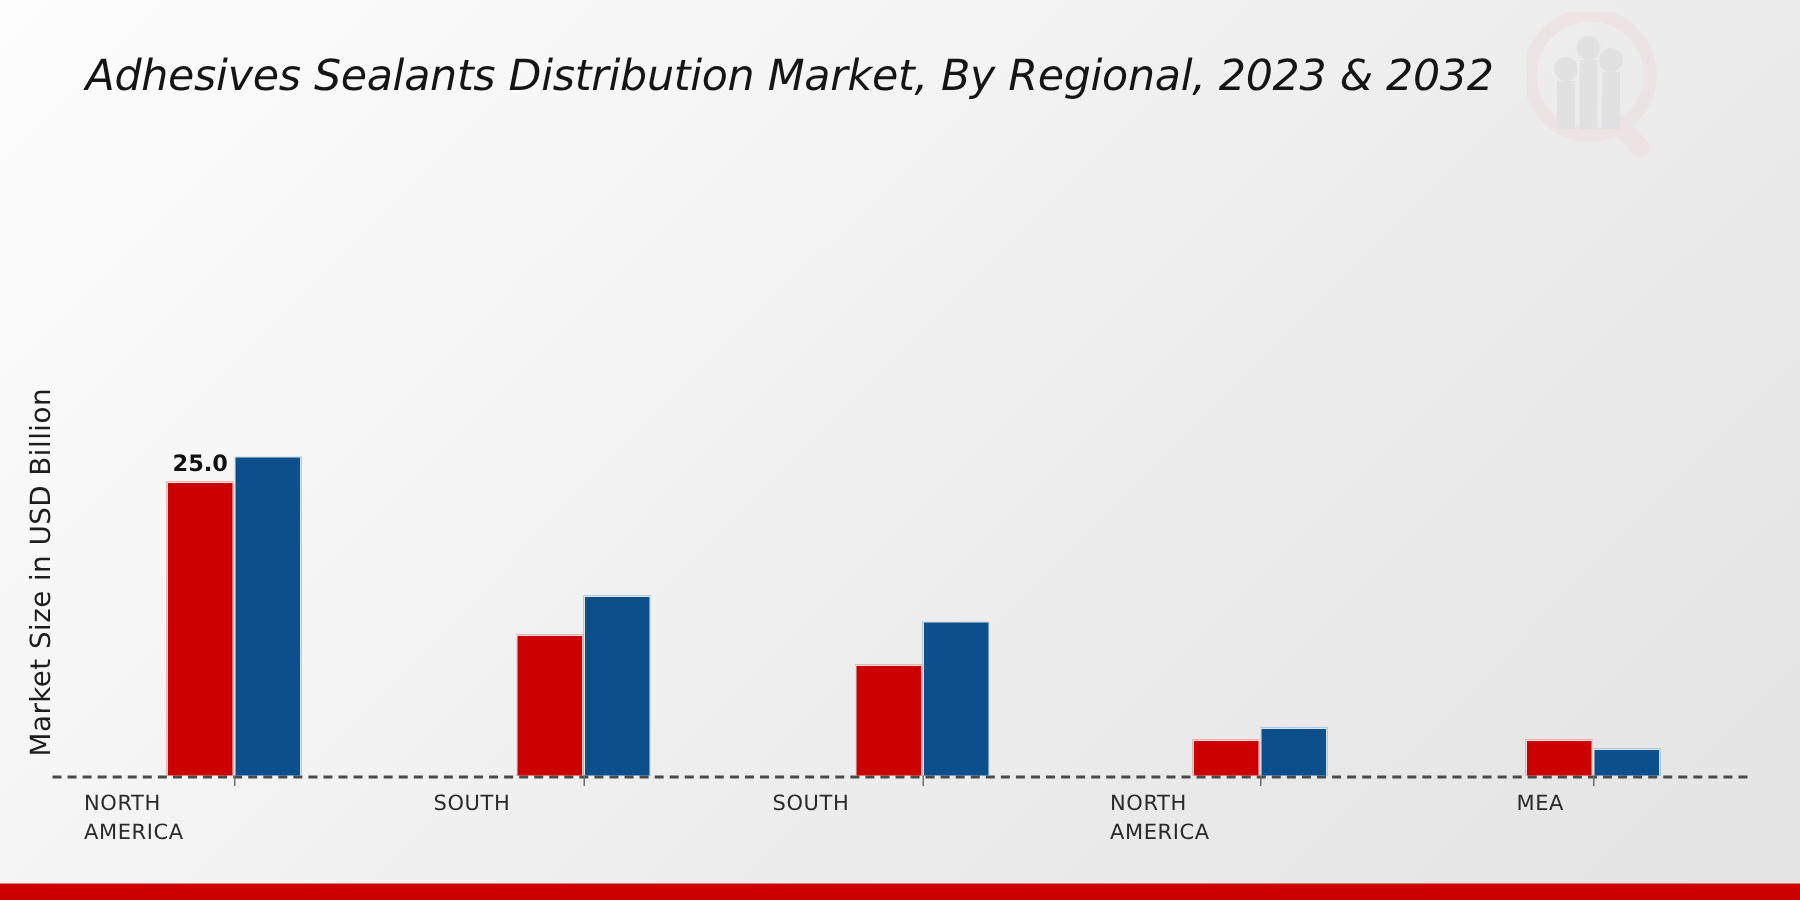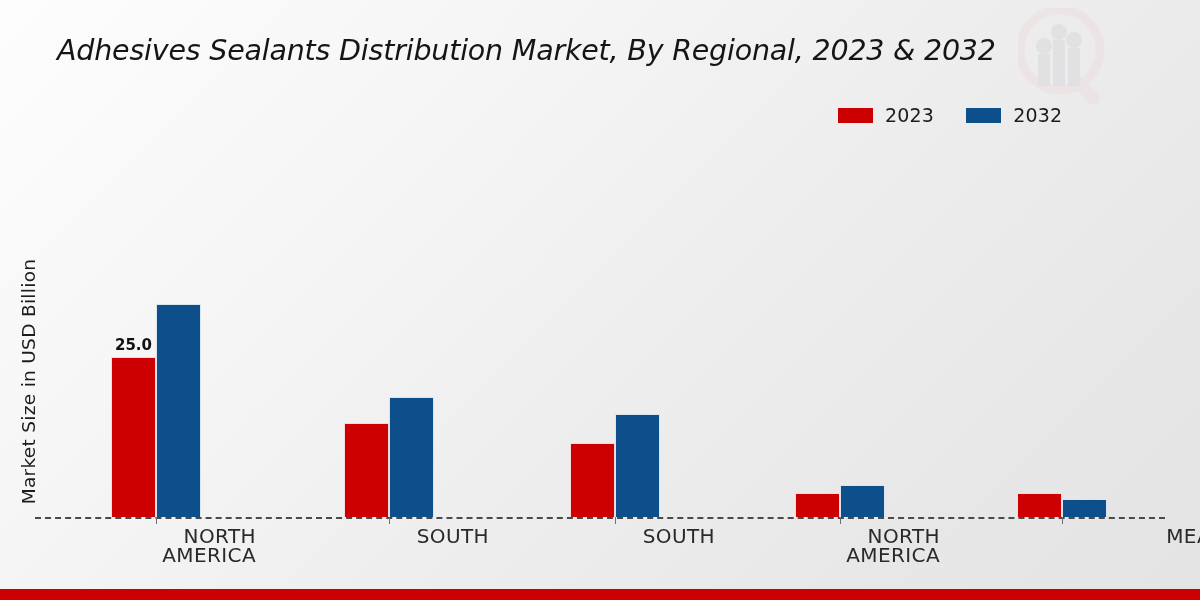--- a/index.html
+++ b/index.html
@@ -123,22 +123,22 @@
     top: 517px;
     width: 1px;
     height: 7px;
     background: #6f6f6f;
   }
 
   .cat-label {
     position: absolute;
     top: 527px;
     width: 200px;
-    text-align: right;
-    font-size: 20px;
+    text-align: left;
+    font-size: 14px;
     line-height: 19px;
     color: #2a2a2a;
     letter-spacing: .4px;
   }
 
   
   #footer-bar {
     position: absolute;
     left: 0;
     bottom: 0;
@@ -157,38 +157,28 @@
     <rect x="20" y="46" width="12" height="32" fill="#d7d7da"></rect>
     <rect x="35" y="32" width="12" height="46" fill="#d7d7da"></rect>
     <rect x="50" y="40" width="12" height="38" fill="#d7d7da"></rect>
     <circle cx="26" cy="38" r="8" fill="#d7d7da"></circle>
     <circle cx="41" cy="24" r="8" fill="#d7d7da"></circle>
     <circle cx="56" cy="32" r="8" fill="#d7d7da"></circle>
   </svg>
 
   <div id="chart-title">Adhesives Sealants Distribution Market, By Regional, 2023 &amp; 2032</div>
 
-  <div id="legend">
-    <div class="legend-item">
-      <span class="legend-swatch" id="sw0" style="background: rgb(204, 0, 0);"></span>
-      <span class="legend-label">2023</span>
-    </div>
-    <div class="legend-item">
-      <span class="legend-swatch" id="sw1" style="background: rgb(13, 79, 139);"></span>
-      <span class="legend-label">2032</span>
-    </div>
-  </div>
 
   <div id="y-axis-title">Market Size in USD Billion</div>
 
   <div id="plot">
     <div id="baseline"></div>
     <div id="bars-layer">
         <div class="group" style="left: 111px; width: 90px;">
-          <div class="bar y2023" title="NORTH AMERICA 2023: 25" style="height: 160px; background: rgb(204, 0, 0); padding-left: 32px;">
+          <div class="bar y2023" title="NORTH AMERICA 2023: 25" style="height: 196px; background: rgb(204, 0, 0); padding-left: 32px;">
             <span class="bar-value">25.0</span>
           </div>
           <div class="bar y2032" title="NORTH AMERICA 2032: 35" style="height: 212.8px; background: rgb(13, 79, 139);"></div>
         </div>
         <div class="group" style="left: 344px; width: 90px;">
           <div class="bar y2023" title="EUROPE 2023: 15.4" style="height: 93.632px; background: rgb(204, 0, 0);"></div>
           <div class="bar y2032" title="EUROPE 2032: 19.8" style="height: 120.384px; background: rgb(13, 79, 139);"></div>
         </div>
         <div class="group" style="left: 570px; width: 90px;">
           <div class="bar y2023" title="APAC 2023: 12.2" style="height: 74.176px; background: rgb(204, 0, 0);"></div>

